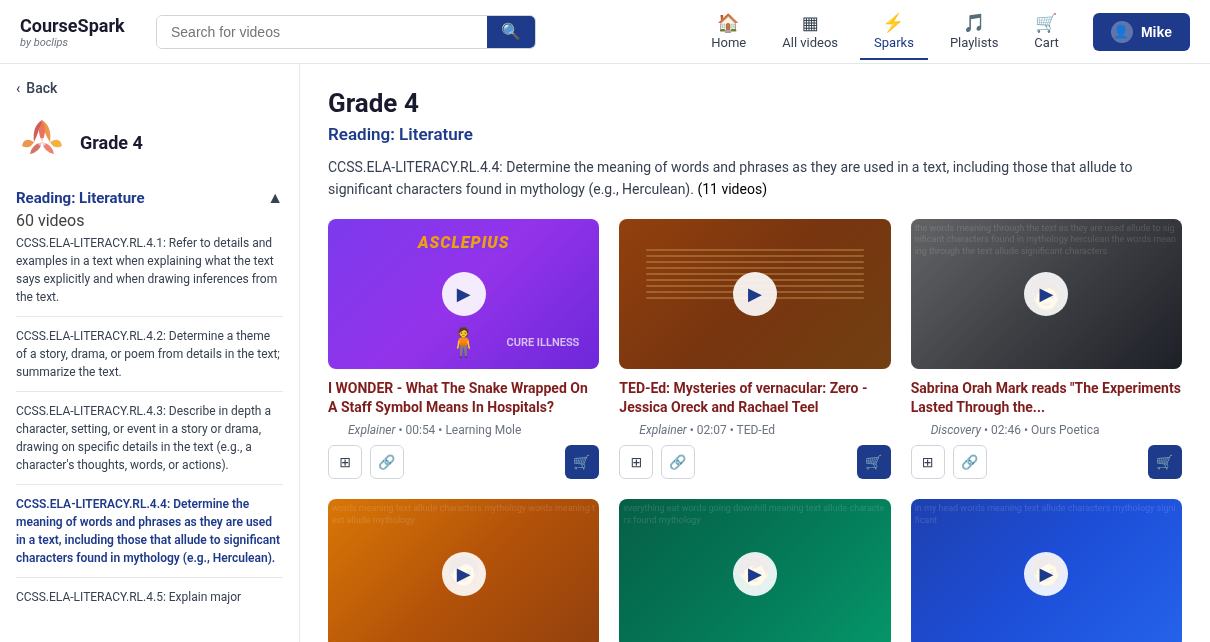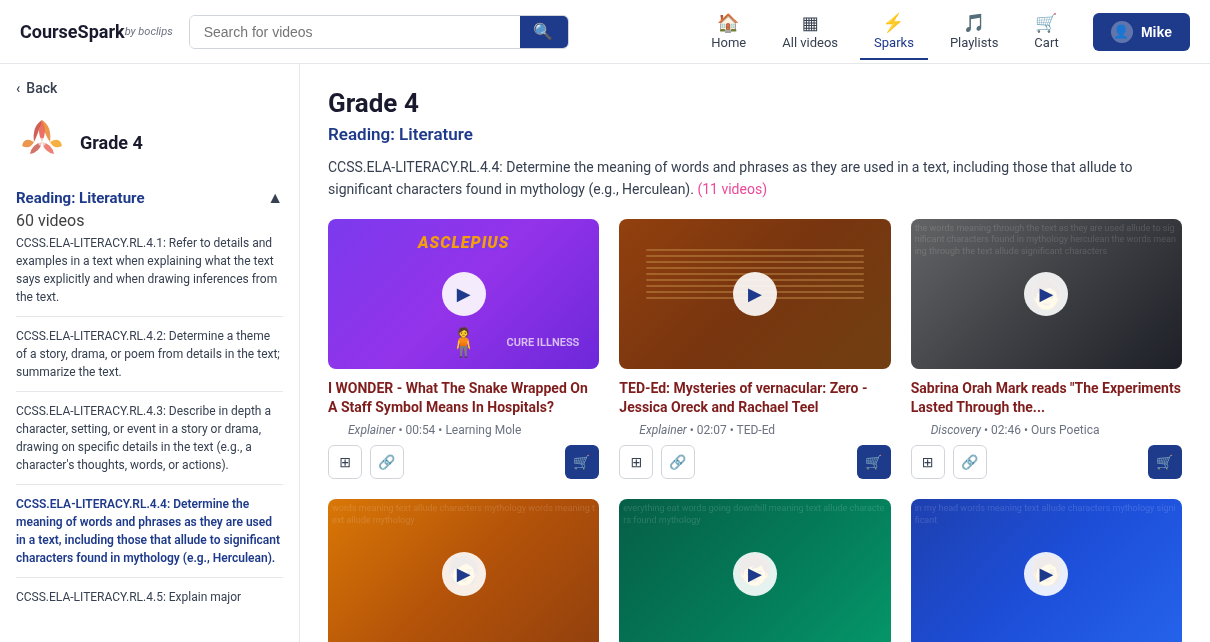--- a/index.html
+++ b/index.html
@@ -8,21 +8,21 @@
     
     .header {
       display: flex;
       align-items: center;
       padding: 0 20px;
       height: 64px;
       border-bottom: 1px solid #e5e7eb;
       gap: 16px;
       background: #fff;
     }
-    .logo-area { display: flex; flex-direction: row; min-width: 120px; align-items: center; }
+    .logo-area { display: flex; flex-direction: column; min-width: 120px; }
     .logo-title { font-size: 18px; font-weight: 700; color: #1a1a2e; }
     .logo-sub { font-size: 11px; color: #6b7280; }
     .logo-sub span { font-style: italic; }
 
     .search-bar {
       flex: 1;
       max-width: 380px;
       display: flex;
       border: 1.5px solid #d1d5db;
       border-radius: 6px;
@@ -181,21 +181,21 @@
       color: #1e3a8a;
       margin-bottom: 12px;
     }
     .standard-desc {
       font-size: 14px;
       color: #374151;
       margin-bottom: 18px;
       line-height: 1.6;
     }
     .standard-desc a {
-      color: #ec4899;
+      color: #000000;
       text-decoration: none;
     }
 
     .video-grid {
       display: grid;
       grid-template-columns: repeat(3, 1fr);
       gap: 20px;
     }
     .video-card { display: flex; flex-direction: column; }
     .video-thumb {

